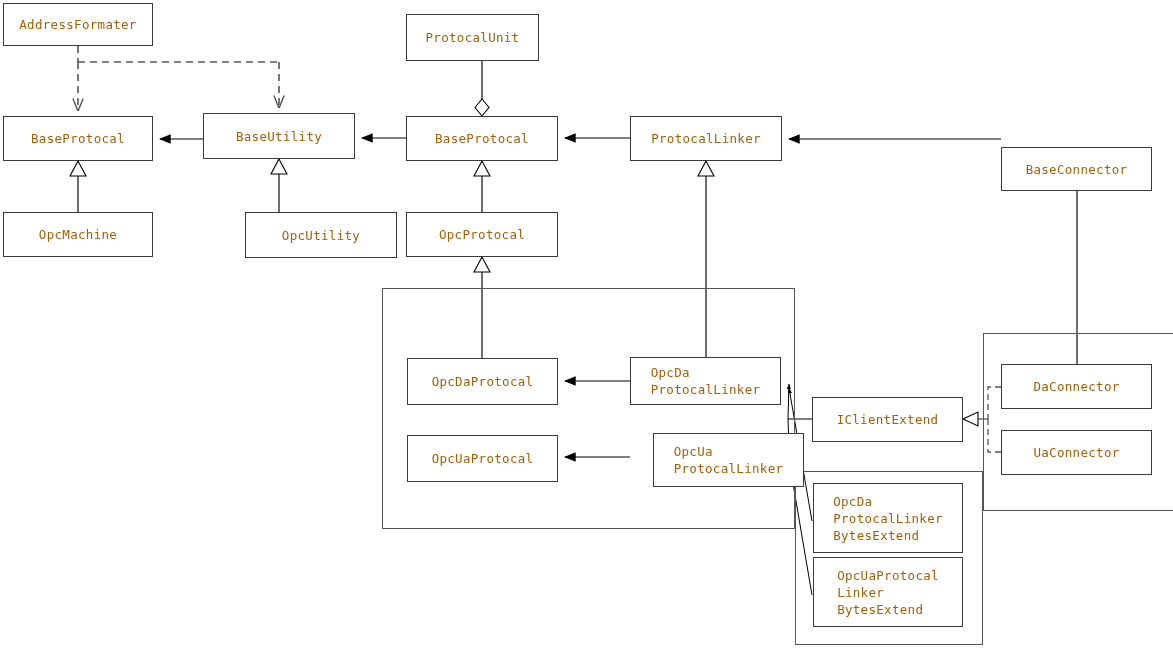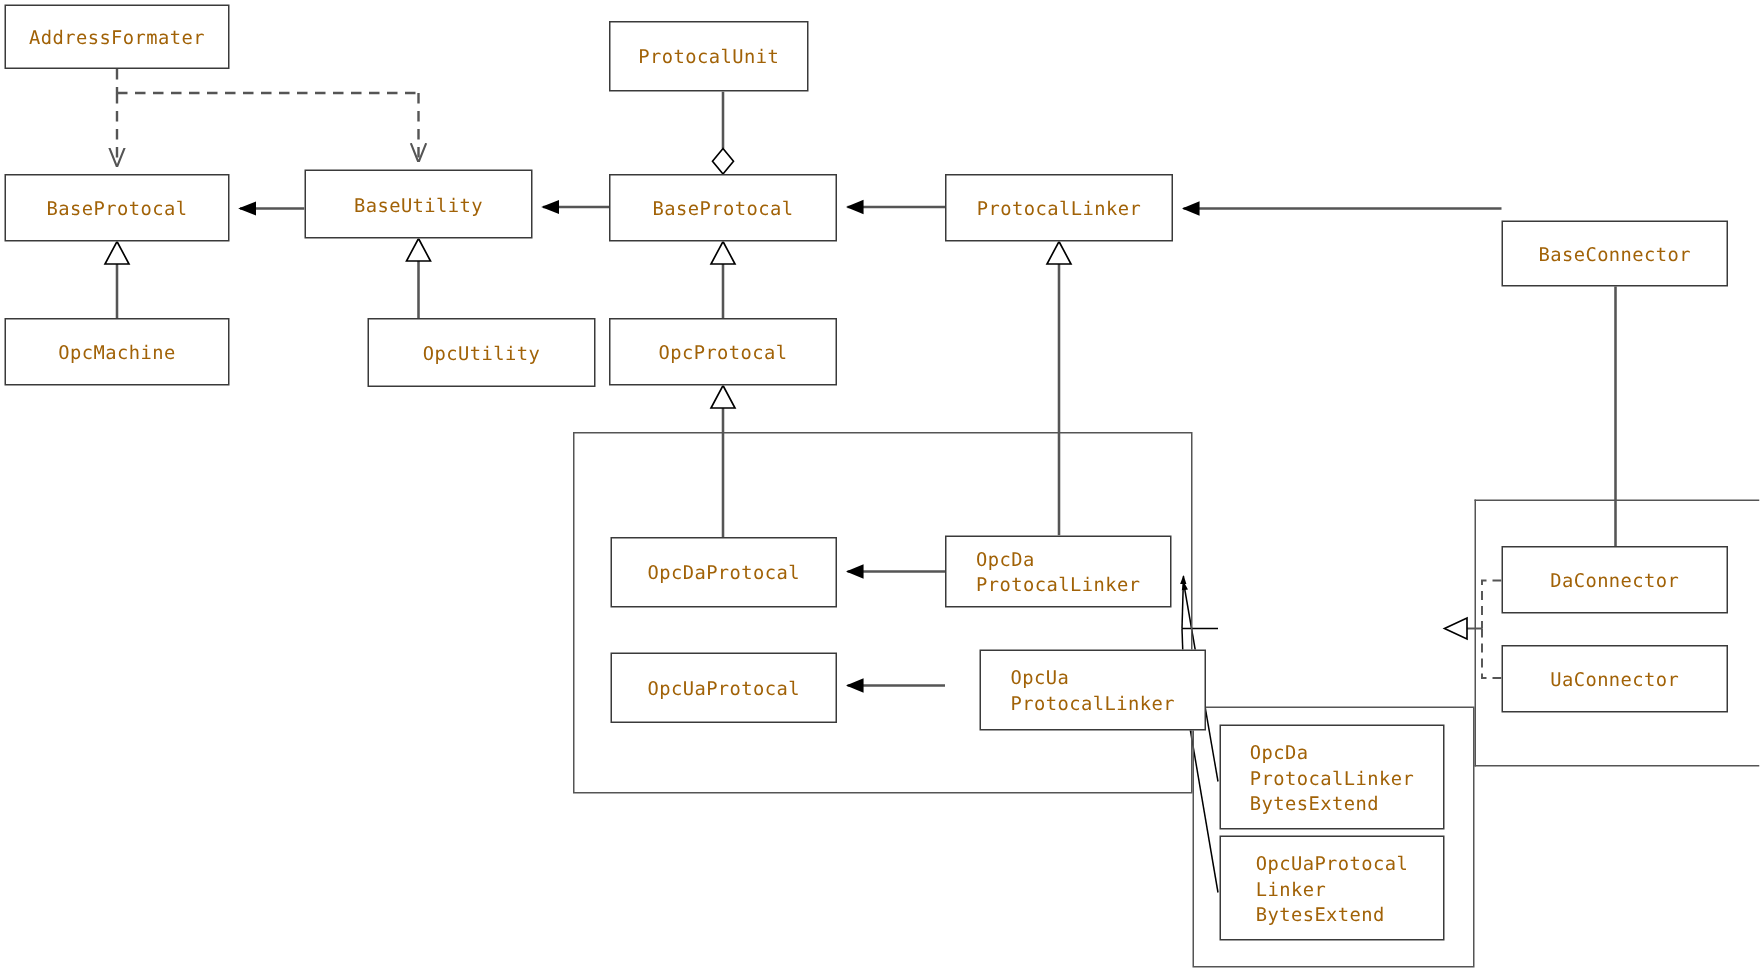--- a/index.html
+++ b/index.html
@@ -157,20 +157,21 @@
   <div class="box" style="left:407px;top:358px;width:151px;height:47px;">OpcDaProtocal</div>
 
   <div class="box" style="left:407px;top:435px;width:151px;height:47px;">OpcUaProtocal</div>
 
   <div class="box" style="left:630px;top:357px;width:151px;height:48px;">OpcDa
 ProtocalLinker</div>
 
   <div class="box" style="left:653px;top:433px;width:151px;height:54px;">OpcUa
 ProtocalLinker</div>
 
+  <div class="box" style="left:812px;top:397px;width:151px;height:45px;">IClientExtend</div>
 
   <div class="box" style="left:813px;top:483px;width:150px;height:70px;">OpcDa
 ProtocalLinker
 BytesExtend</div>
 
   <div class="box" style="left:813px;top:557px;width:150px;height:70px;">OpcUaProtocal
 Linker
 BytesExtend</div>
 
   <div class="box" style="left:1001px;top:364px;width:151px;height:45px;">DaConnector</div>

